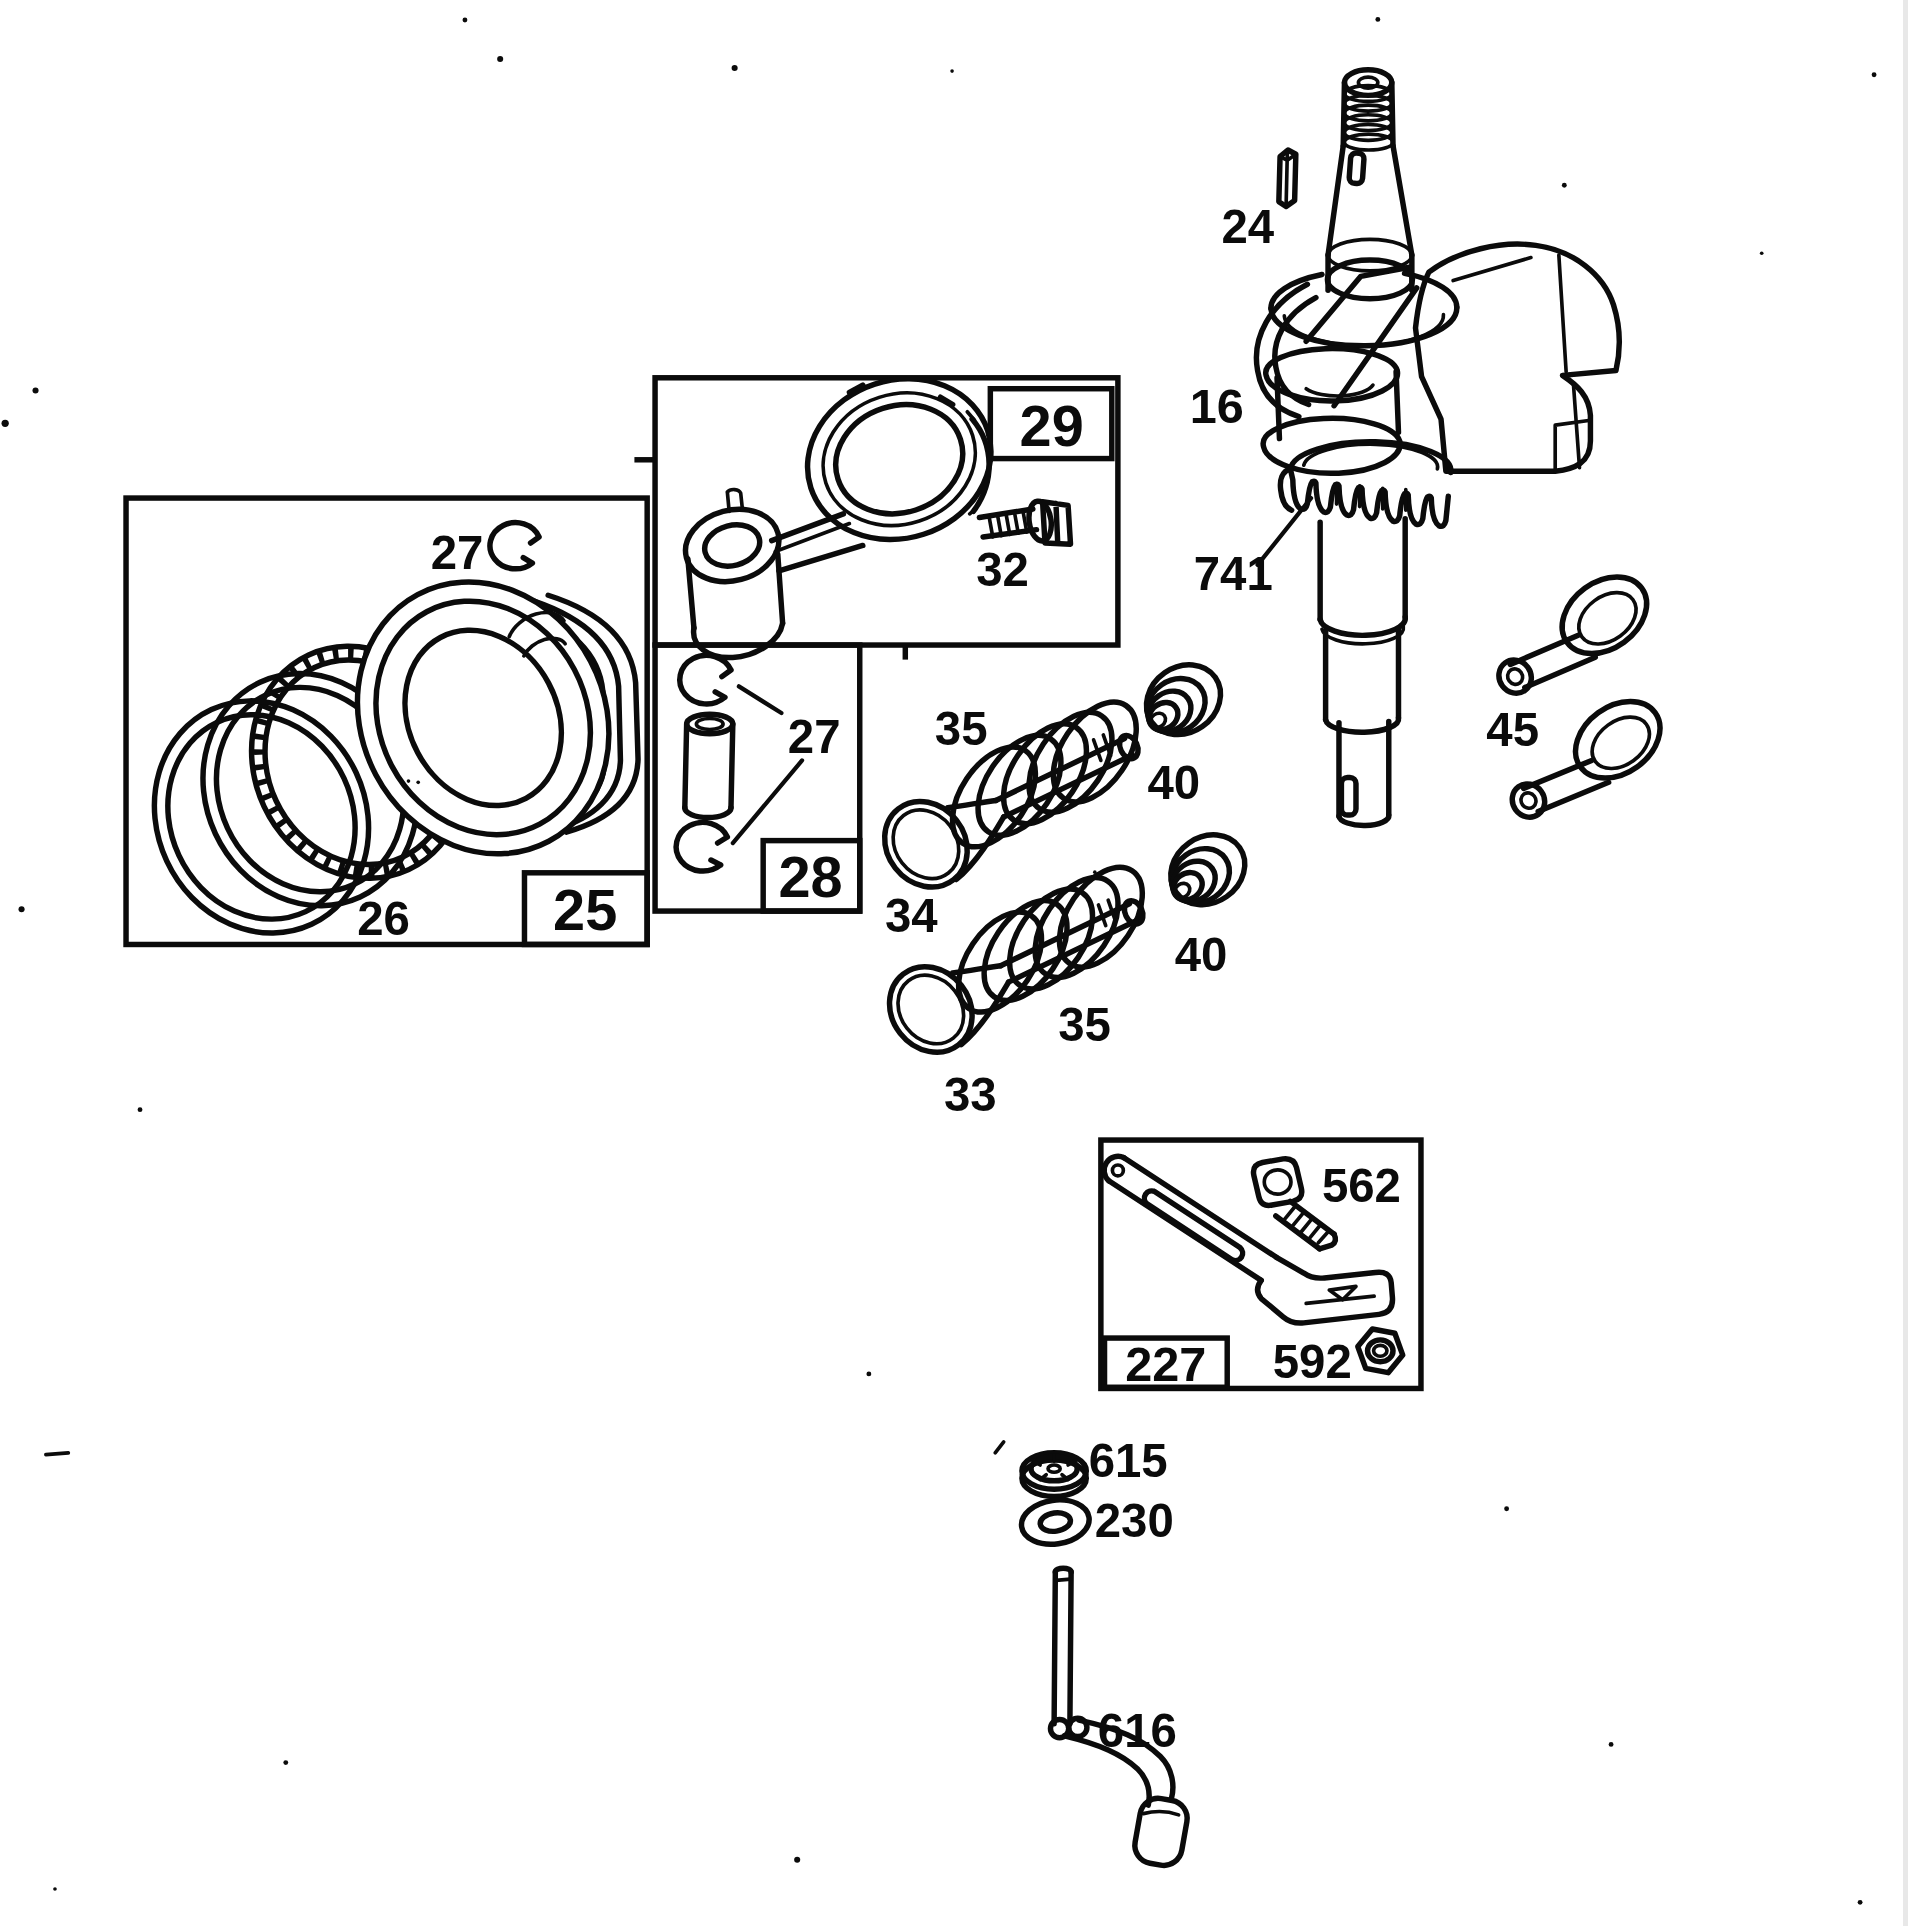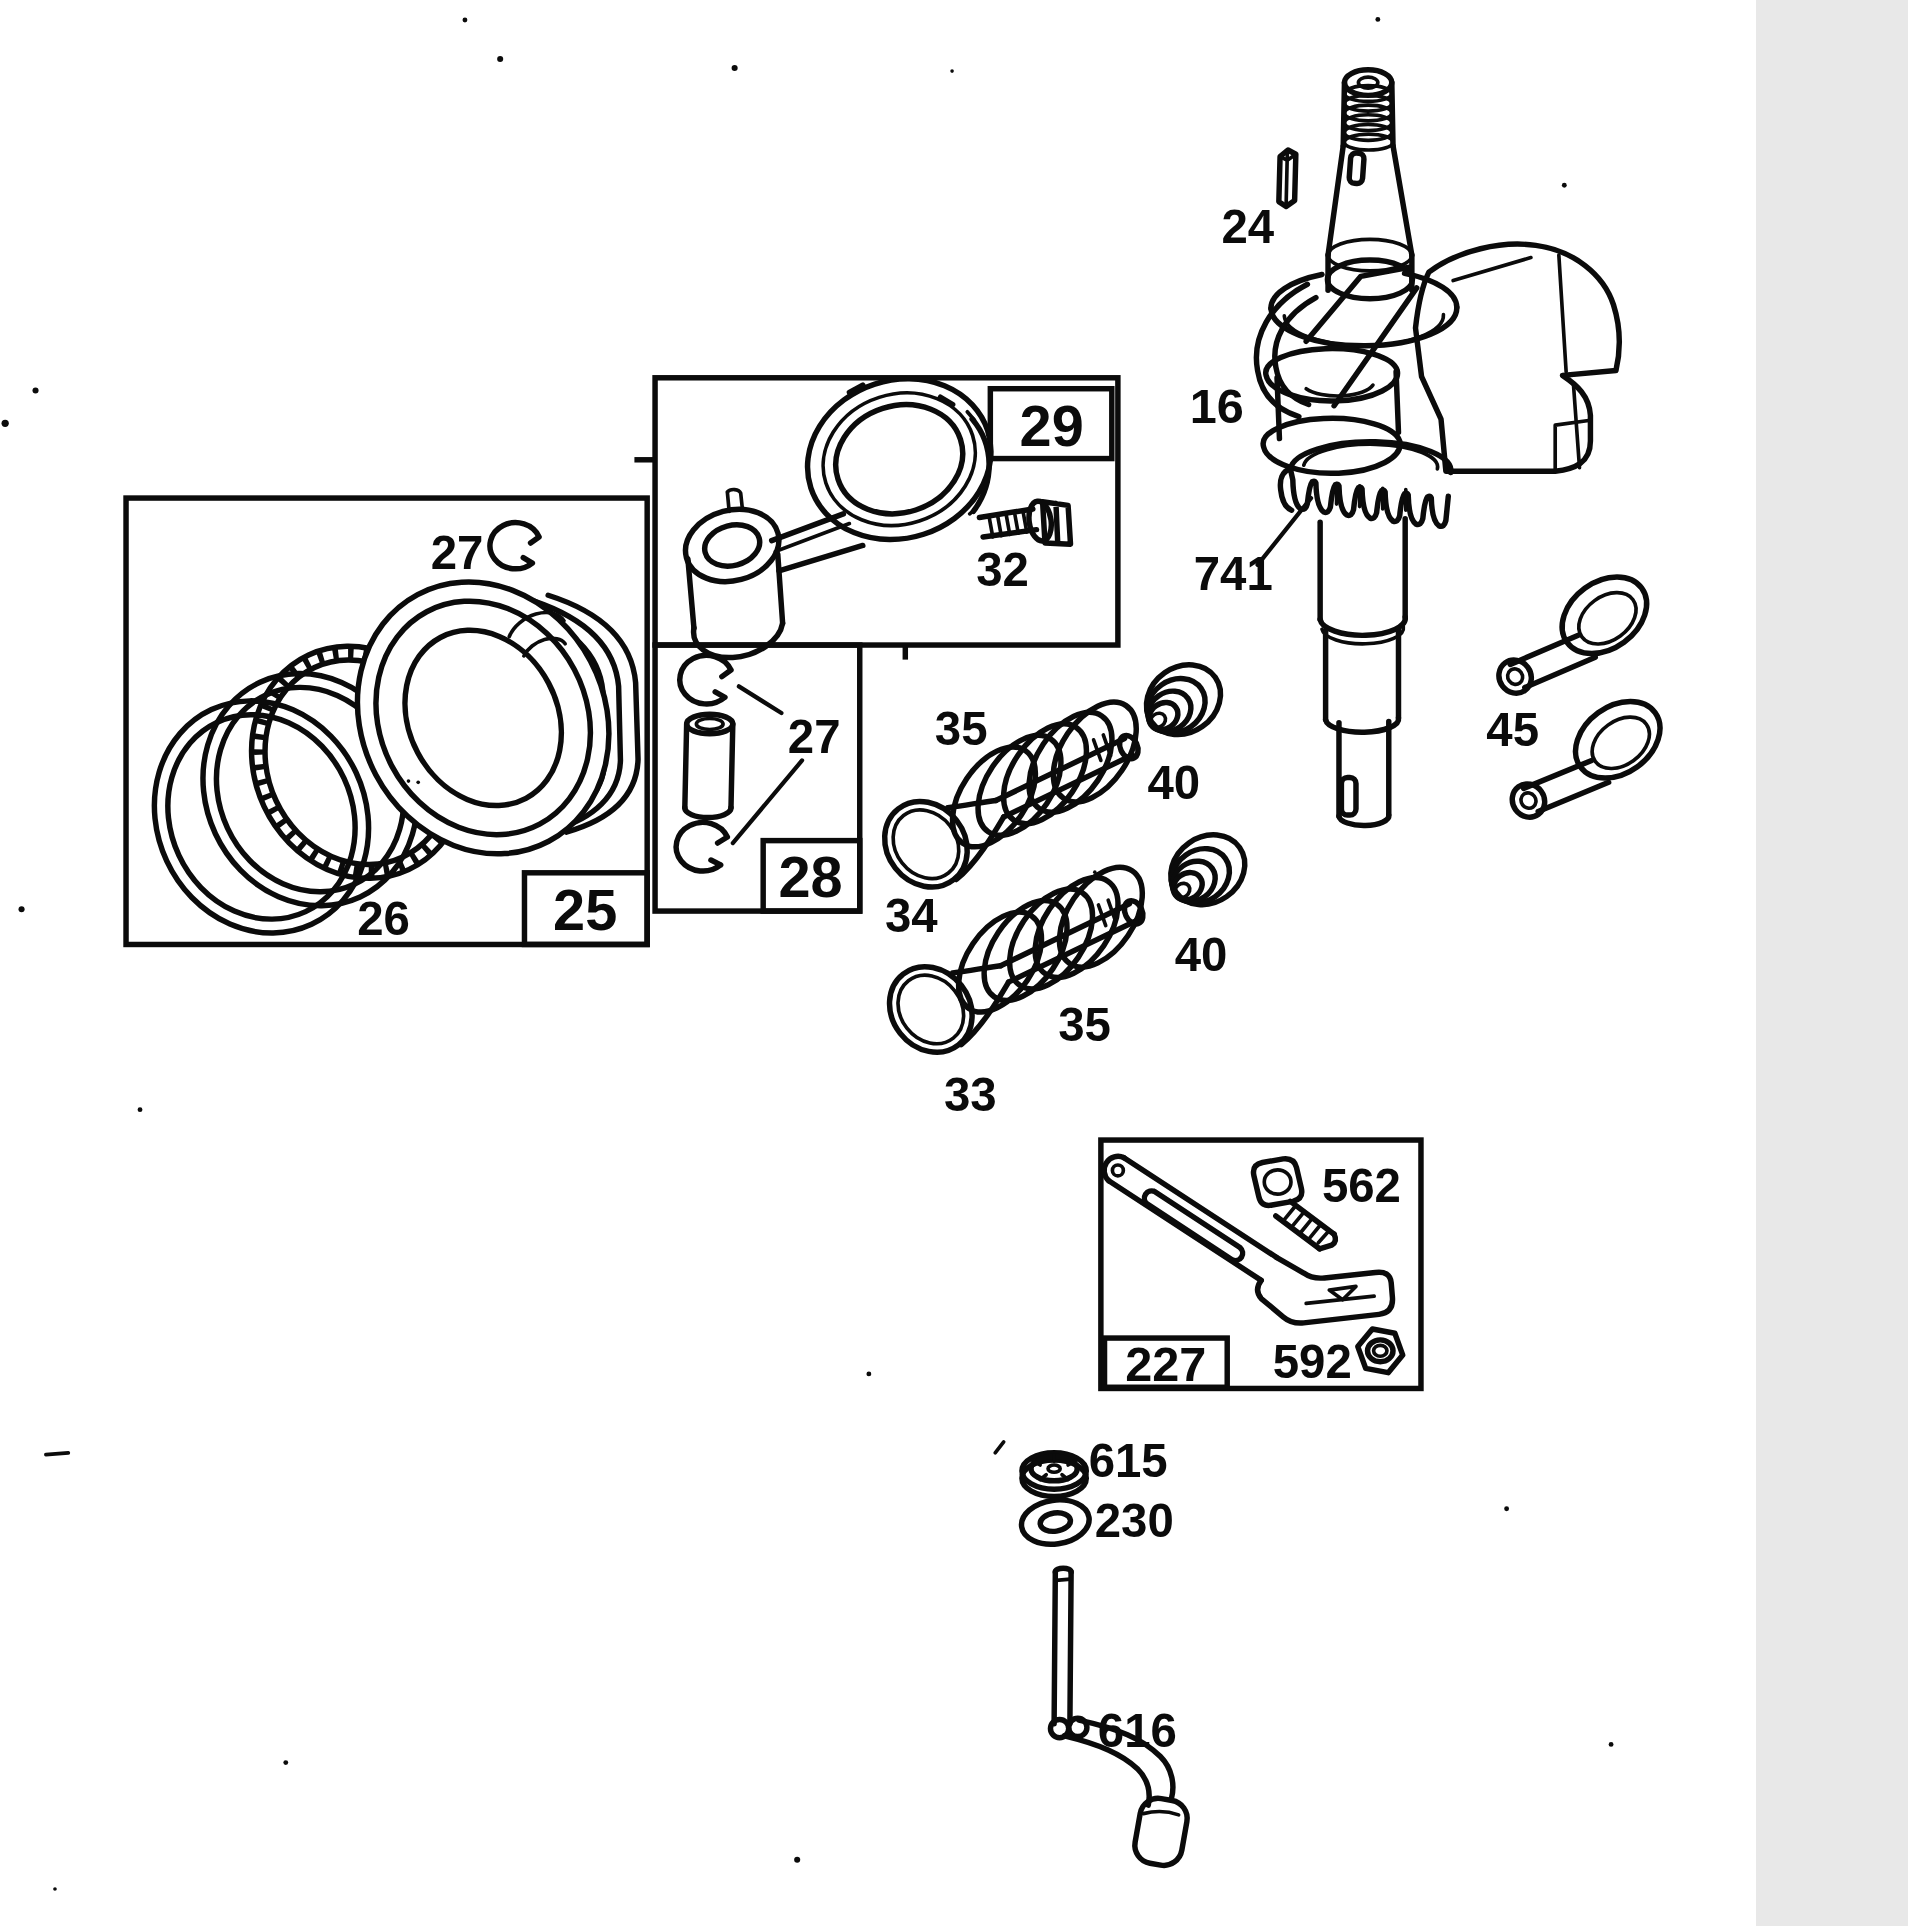--- a/index.html
+++ b/index.html
@@ -1,16 +1,16 @@
 <!DOCTYPE html>
 <html style="--ink: #0b0b0b; --bg: #ffffff;font-size:9.7px"><head>
 <meta charset="utf-8">
 <style>
   html,body{margin:0;padding:0;background:#e8e8e8;}
-  .page{width:1756px;height:1926px;position:relative;background:var(--bg,#ffffff);overflow:hidden;}
+  .page{width:1903px;height:1926px;position:relative;background:var(--bg,#ffffff);overflow:hidden;}
   svg{display:block;}
   .s{fill:none;stroke:var(--ink,#0b0b0b);stroke-width:9;stroke-linecap:round;stroke-linejoin:round;}
   .t{fill:none;stroke:var(--ink,#0b0b0b);stroke-width:6;stroke-linecap:round;stroke-linejoin:round;}
   .ldr{fill:none;stroke:var(--ink,#0b0b0b);stroke-width:7;stroke-linecap:round;}
   .bx{fill:none;stroke:var(--ink,#0b0b0b);stroke-width:9;}
   .w{fill:#ffffff;stroke:var(--ink,#0b0b0b);stroke-width:9;}
   .dot{fill:var(--ink,#0b0b0b);stroke:none;}
   .dash{fill:none;stroke:var(--ink,#0b0b0b);stroke-width:20;stroke-dasharray:9 16;}
   text{font-family:"Liberation Sans","DejaVu Sans",sans-serif;font-weight:700;fill:var(--ink,#0b0b0b);text-anchor:middle;}
   .fs78{font-size:78px;}

